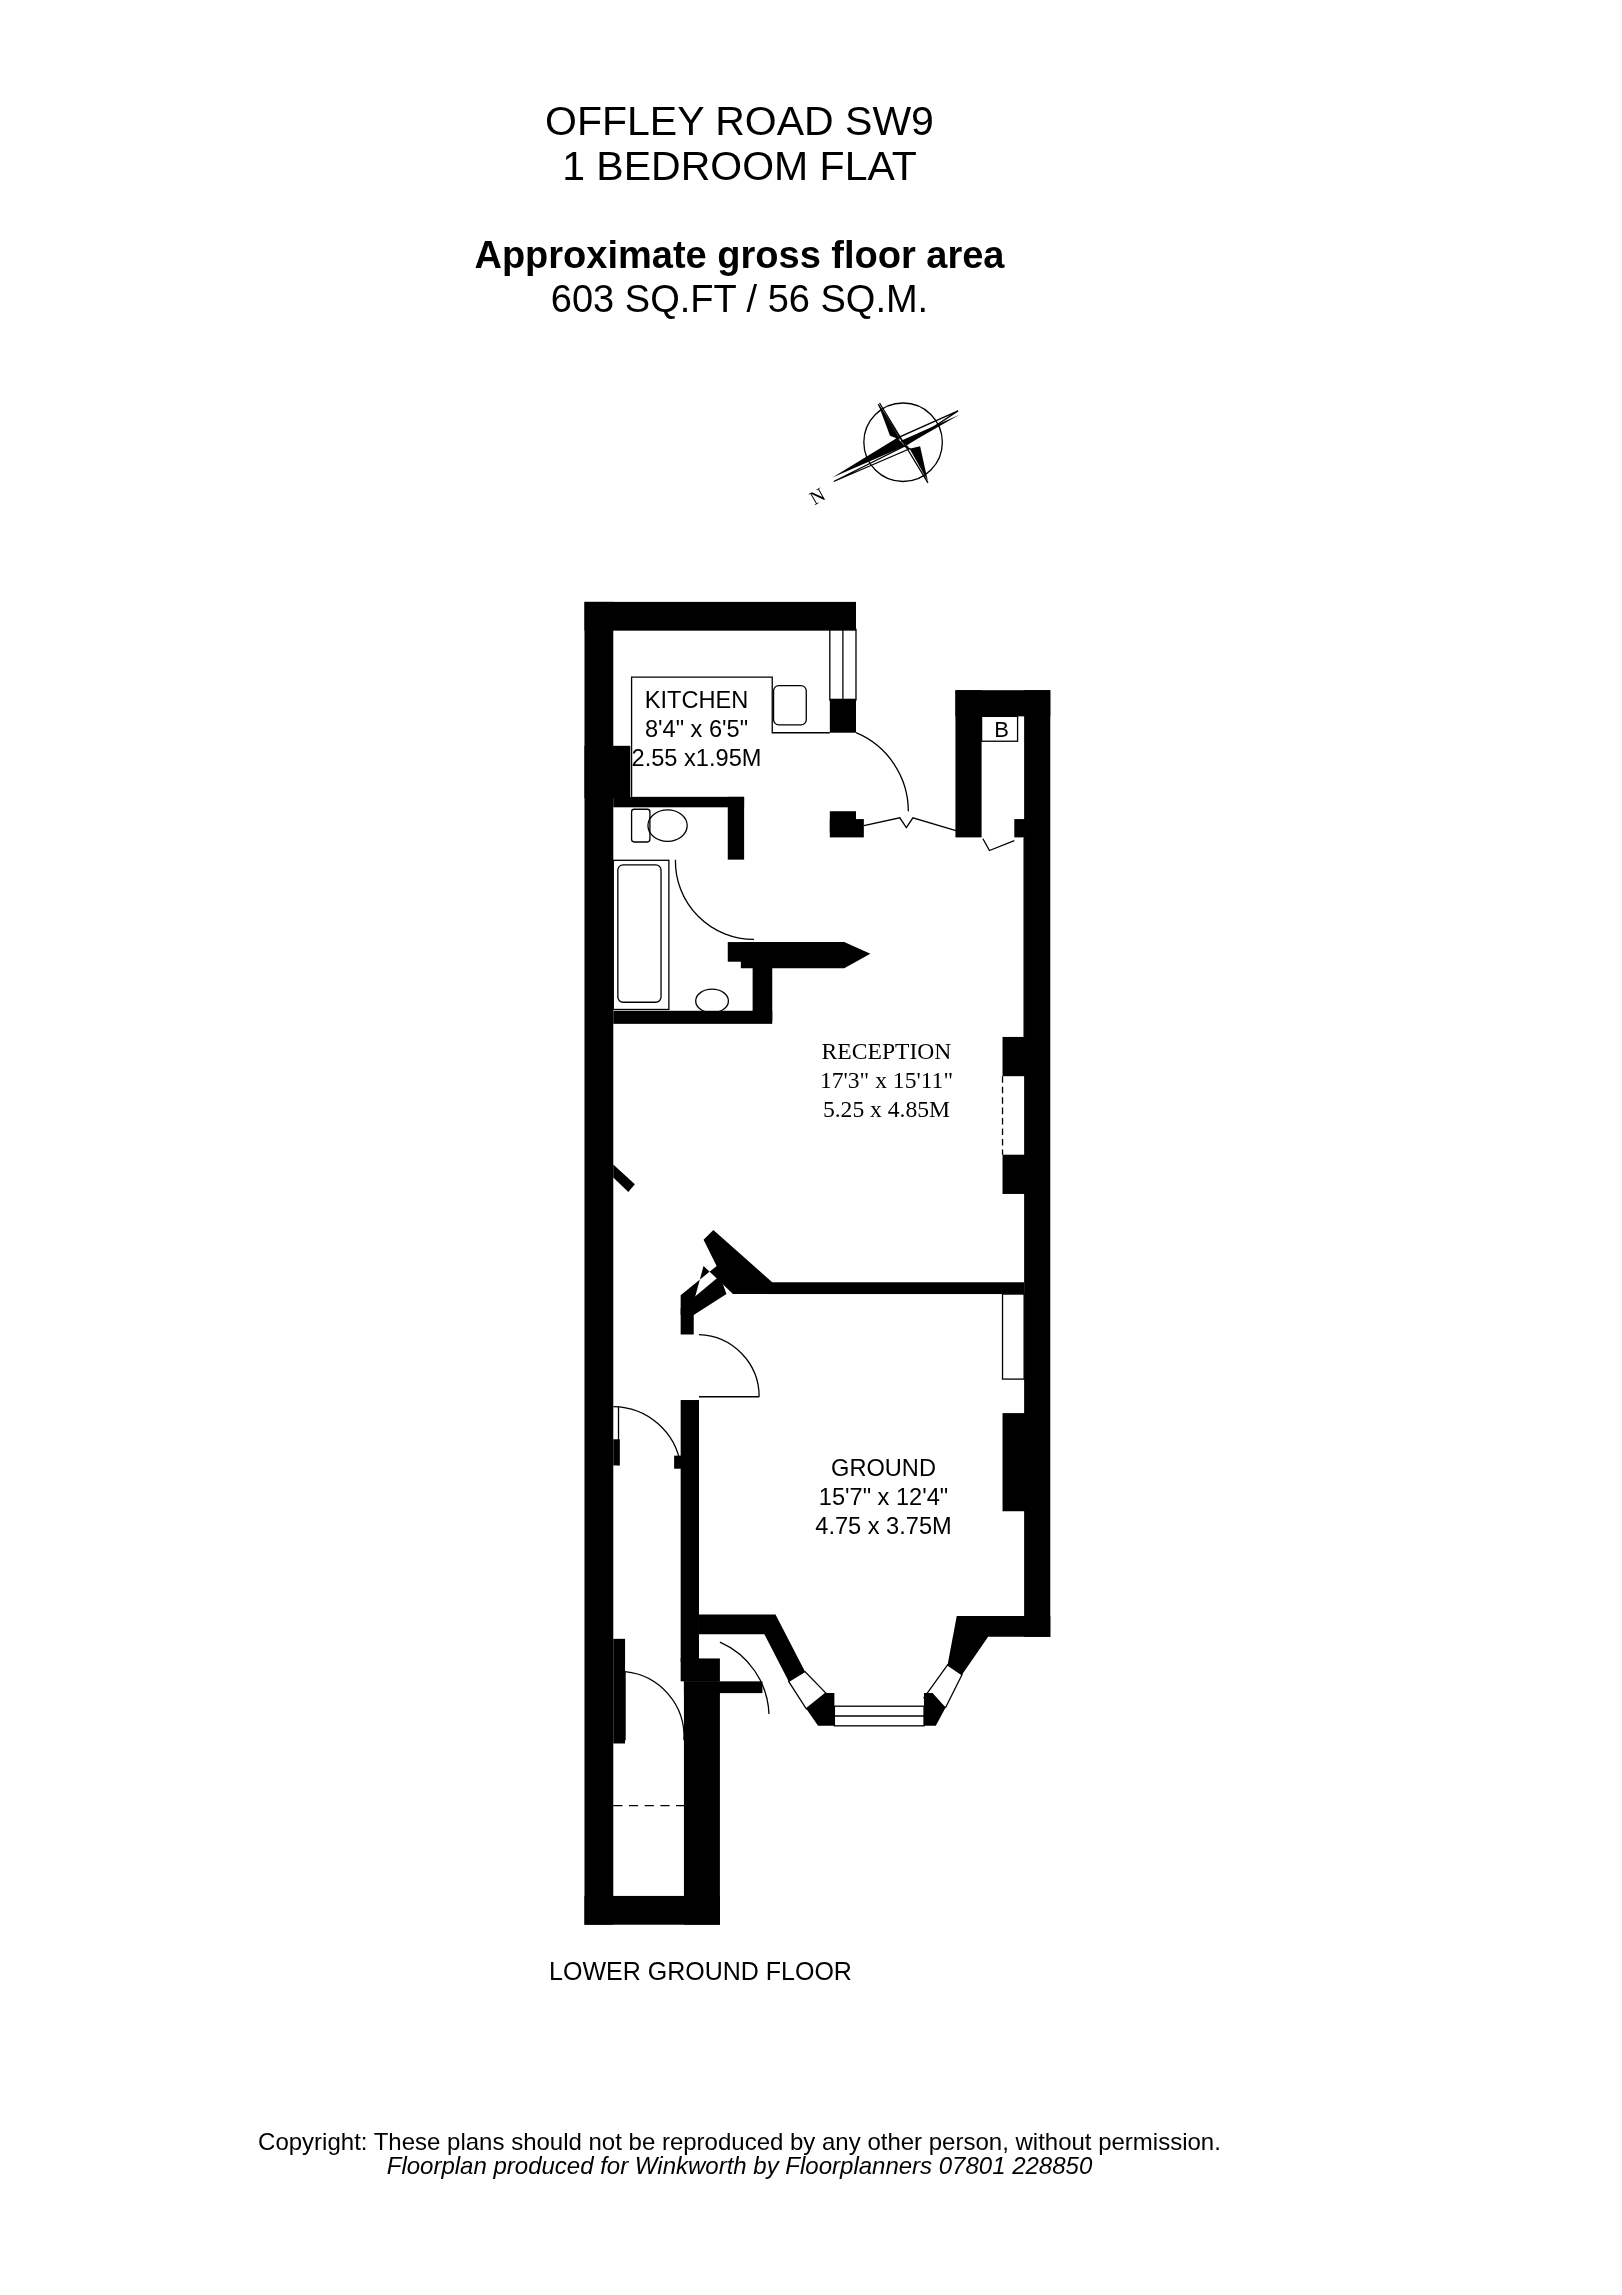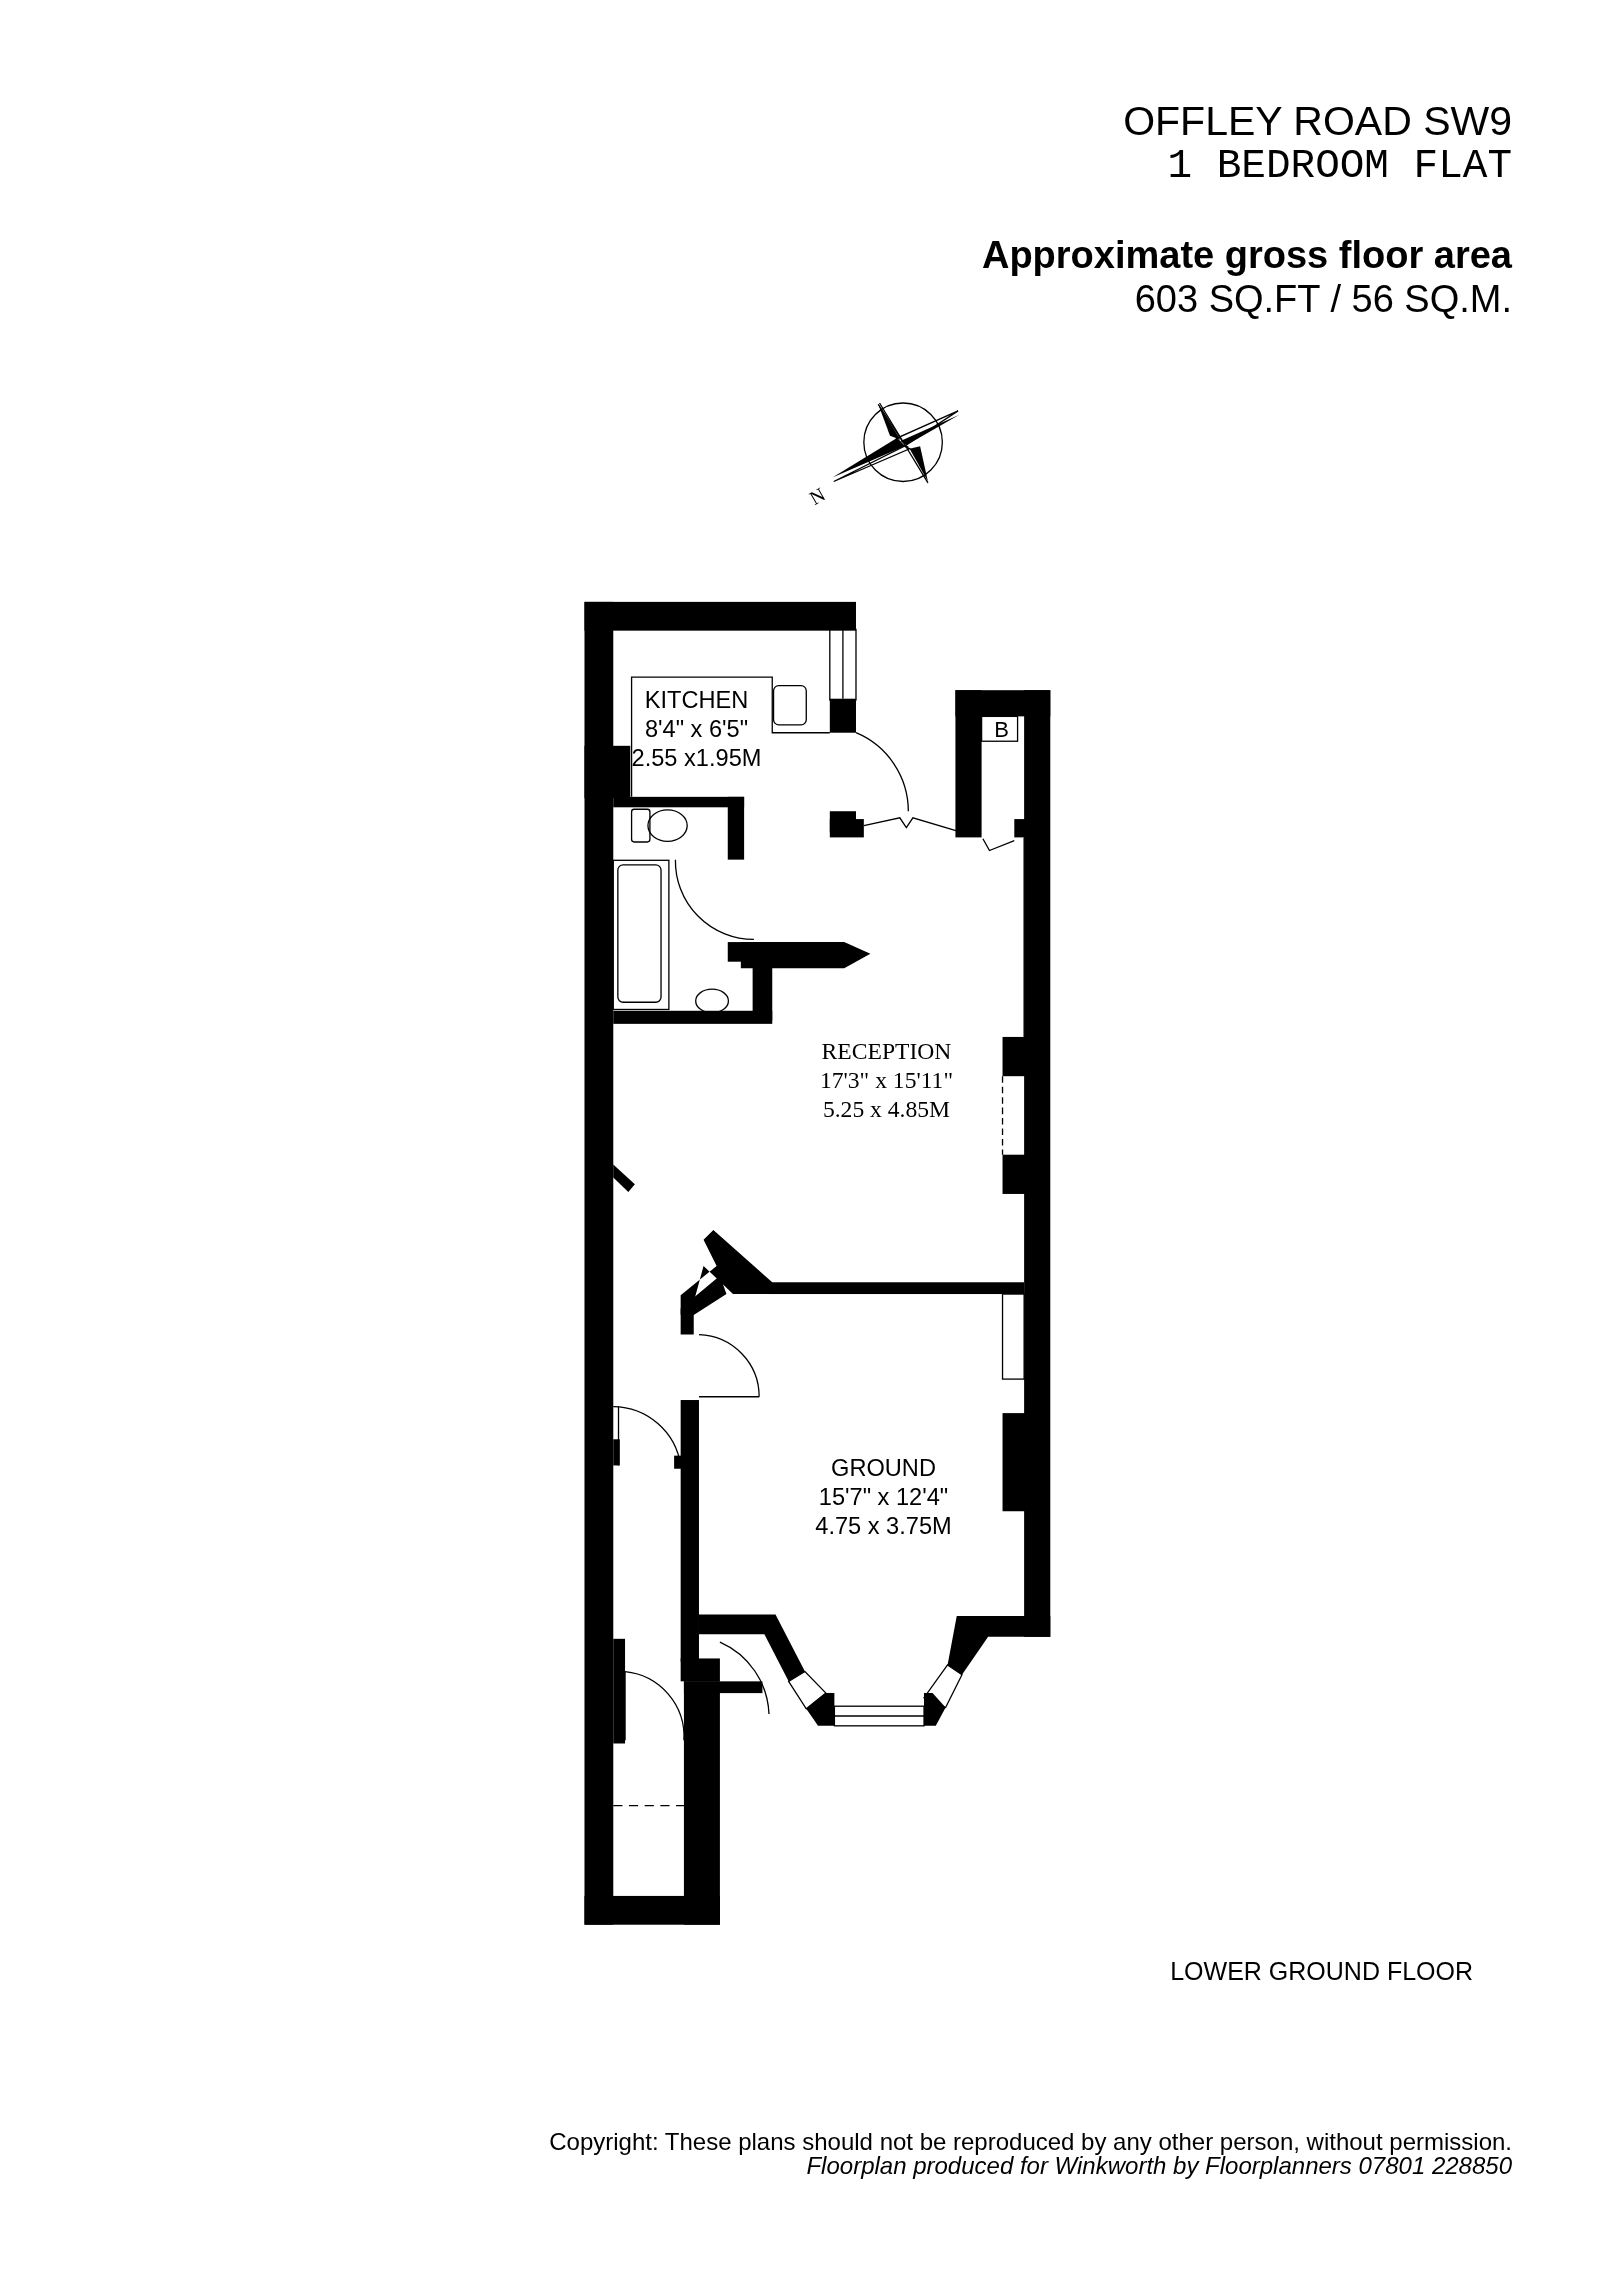--- a/index.html
+++ b/index.html
@@ -1,29 +1,29 @@
 <!DOCTYPE html>
 <html style="font-size:10.5px"><head>
 <meta charset="utf-8">
 <style>
   html, body { margin:0; padding:0; background:#ffffff; }
   body { width:1623px; height:2295px; position:relative; overflow:hidden; font-family:"Liberation Sans", sans-serif; color:#000; }
-  .center-text { position:absolute; left:0; width:1479px; text-align:right;margin-left:33px; }
+  .center-text { position:absolute; left:0; width:1479px; text-align:center; }
   .title { font-size:41px; line-height:47px; }
   .subtitle { font-size:38px; line-height:44px; }
   .room-label { position:absolute; text-align:center; font-size:23.6px; line-height:29px; width:275px; }
   .floor-label { font-size:25px; }
   .footer { font-size:24px; line-height:23.6px; }
   svg { position:absolute; left:0; top:0; }
 </style>
 </head>
 <body>
 
 <div class="center-text title" style="top:98px;">OFFLEY ROAD SW9</div>
-<div class="center-text title" style="top:143px;font-family:Liberation Mono, monospace;">1 BEDROOM FLAT</div>
+<div class="center-text title" style="top:143px;">1 BEDROOM FLAT</div>
 <div class="center-text subtitle" style="top:233px;font-weight:bold;">Approximate gross floor area</div>
 <div class="center-text subtitle" style="top:277px;">603 SQ.FT / 56 SQ.M.</div>
 
 <svg width="1623" height="2295" style="pointer-events:none;" viewBox="0 0 2480 3508">
   <g transform="translate(1380,676)">
     <circle cx="0" cy="0" r="60" fill="none" stroke="#000" stroke-width="2"></circle>
 
     <polygon points="-108,54 -10,-6 2,6" fill="#000"></polygon>
     <polygon points="-106,60 2,6 10,10" fill="none" stroke="#000" stroke-width="2"></polygon>
     <polygon points="84,-48 -10,-6 2,6" fill="none" stroke="#000" stroke-width="2"></polygon>

